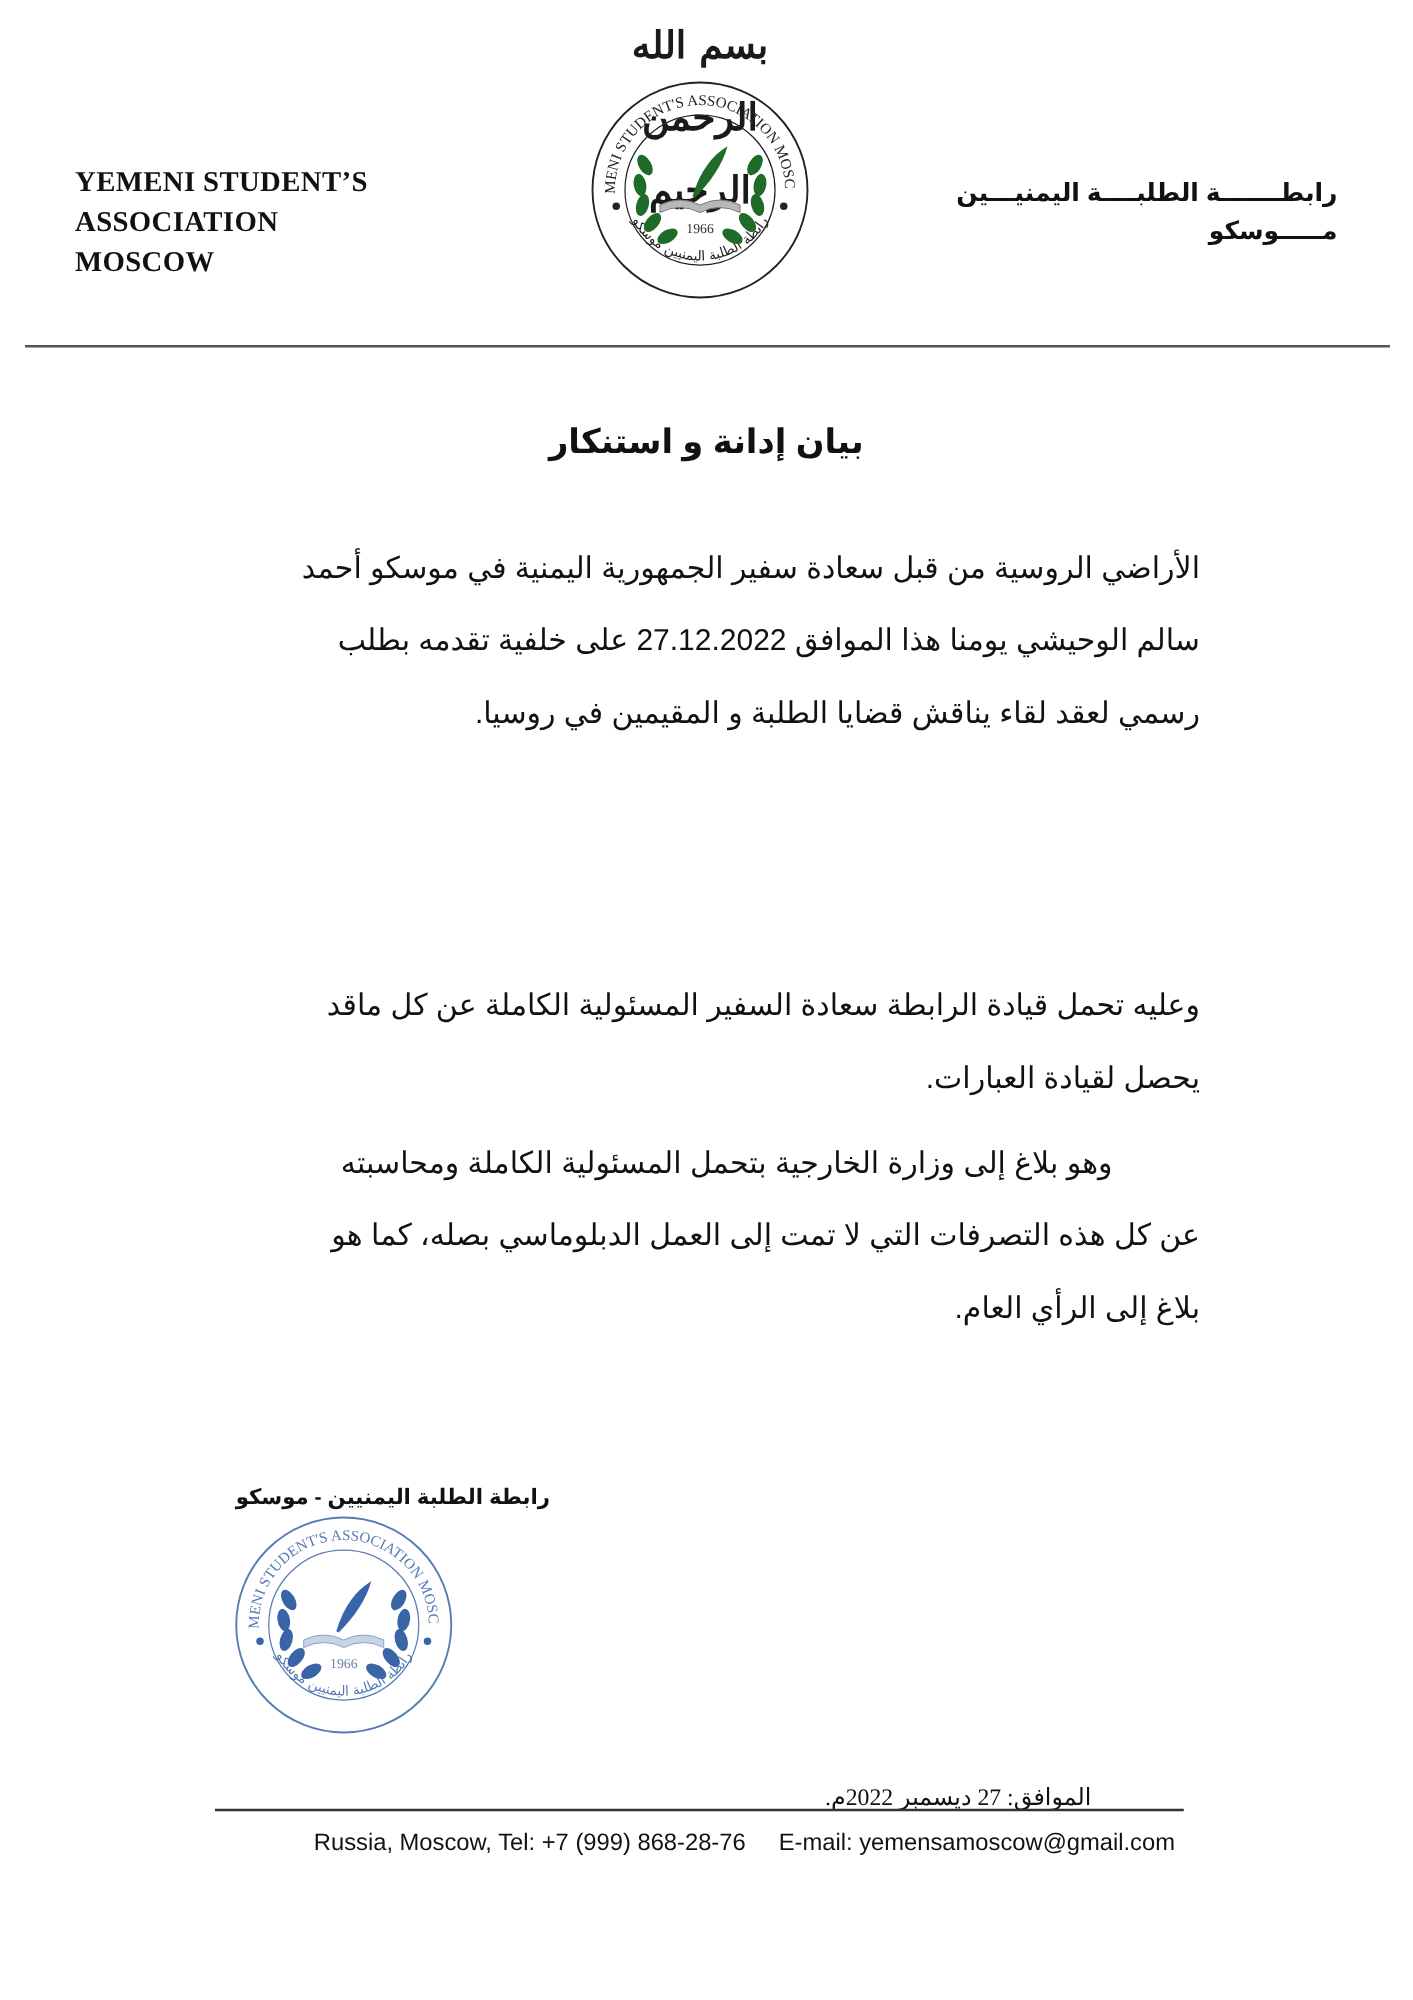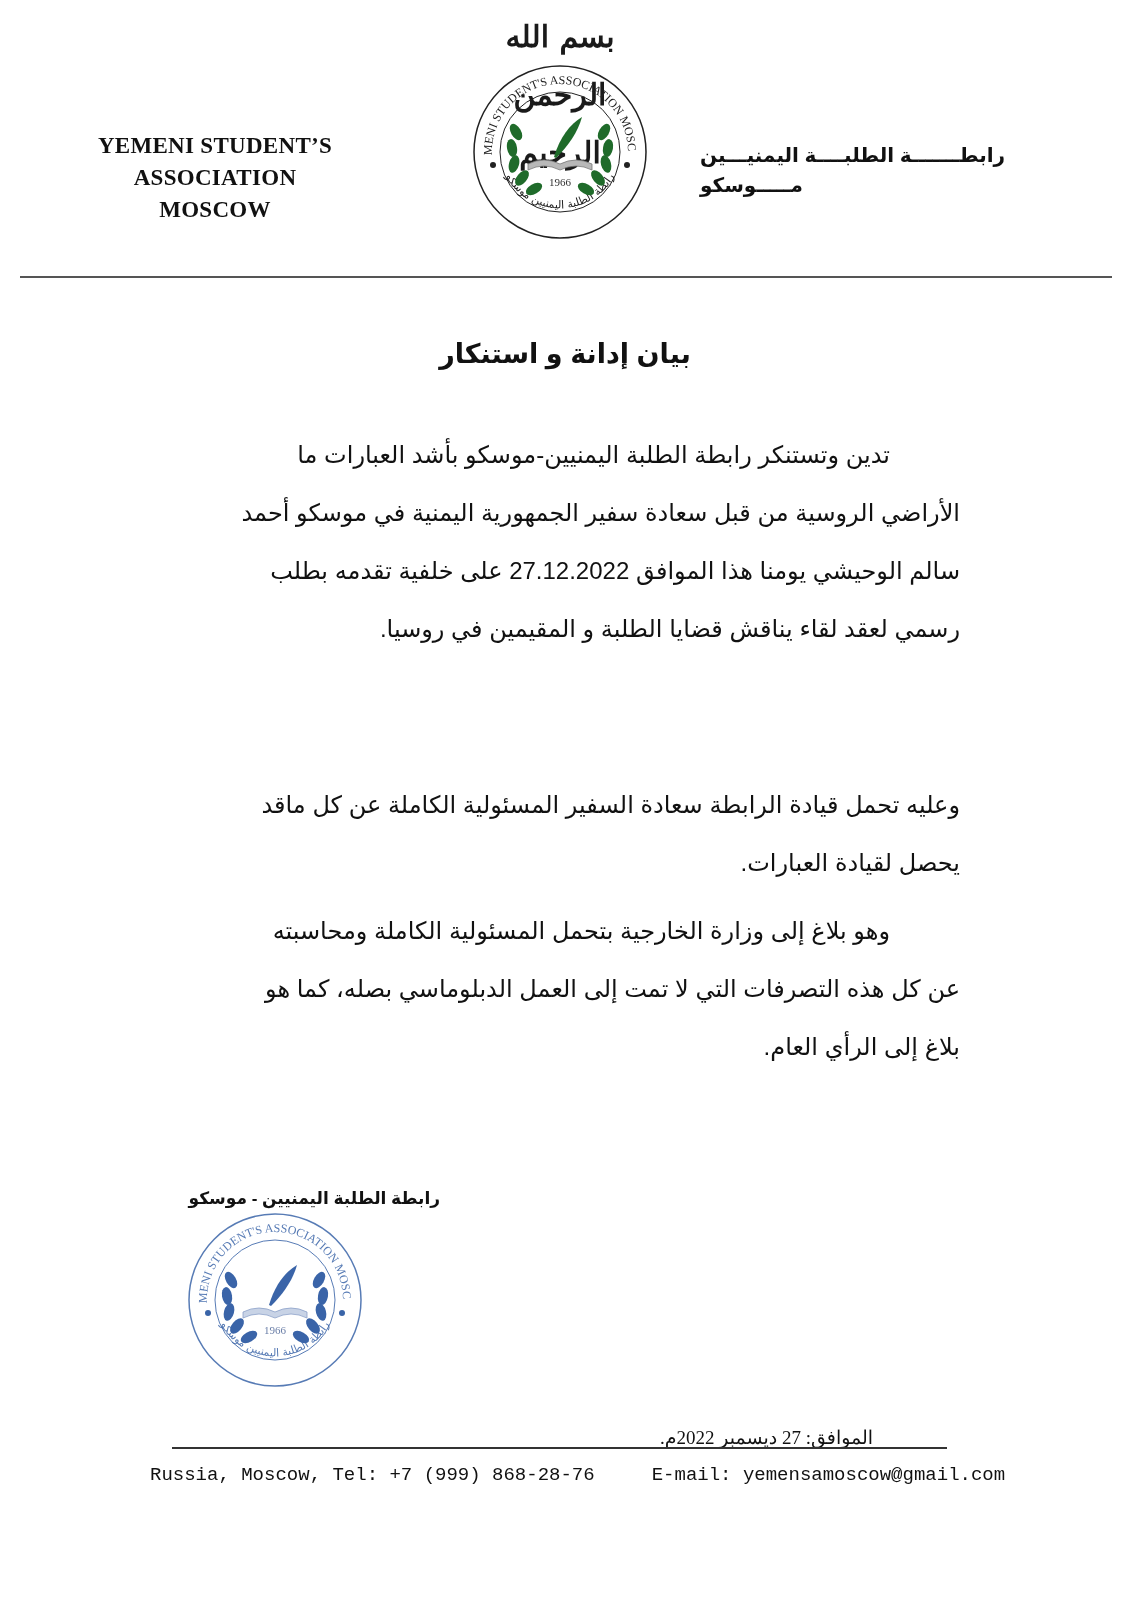--- a/index.html
+++ b/index.html
@@ -1,25 +1,25 @@
 <!DOCTYPE html>
 <html><head>
   <meta charset="utf-8">
   <style>
     html, body { margin: 0; padding: 0; background: #ffffff; }
     body { width: 1130px; height: 1600px; position: relative; overflow: hidden; color: #111; }
     .abs { position: absolute; }
     .en-header {
-      left: 60px; top: 130px; width: 310px; text-align: center;
+      left: 60px; top: 130px; width: 310px; text-align: left;
       font-family: "Liberation Serif", "DejaVu Serif", serif;
       font-weight: bold; font-size: 23px; line-height: 32px; letter-spacing: 0.3px;
     }
     .en-header div { white-space: nowrap; }
     .ar-header {
-      left: 700px; top: 140px; width: 370px; text-align: left; direction: rtl;
+      left: 700px; top: 140px; width: 370px; text-align: right; direction: rtl;
       font-family: "Liberation Sans", "DejaVu Sans", sans-serif;
       font-weight: bold; font-size: 20px; line-height: 30px;
     }
     .basmala {
       left: 470px; top: 8px; width: 180px; height: 60px; text-align: center;
       font-family: "DejaVu Serif", serif; font-size: 30px; font-weight: bold; direction: rtl;
       line-height: 58px; color: #1a1a1a; letter-spacing: -1px;
     }
     .logo-top { left: 470px; top: 62px; width: 180px; height: 180px; }
     .hr-top { left: 20px; top: 276px; width: 1092px; height: 0; border-top: 2px solid #555; }
@@ -38,22 +38,22 @@
       left: 170px; top: 1188px; width: 270px; text-align: right; direction: rtl;
       font-family: "Liberation Sans", "DejaVu Sans", sans-serif; font-weight: bold; font-size: 17px;
     }
     .logo-bottom { left: 180px; top: 1210px; width: 190px; height: 180px; }
     .date-line {
       left: 660px; top: 1426px; width: 290px; text-align: left; direction: rtl;
       font-family: Liberation Serif, serif; font-size: 19px;
     }
     .hr-bottom { left: 172px; top: 1447px; width: 775px; height: 0; border-top: 2px solid #333; }
     .footer {
-      left: 150px; top: 1464px; width: 790px; text-align: left;
-      font-family: Liberation Mono, monospace; font-size: 19px; white-space: pre;
+      left: 150px; top: 1464px; width: 790px; text-align: right;
+      font-family: Liberation Sans, sans-serif; font-size: 19px; white-space: pre;
     }
   </style>
 </head>
 <body>
 
 <div class="abs en-header">
   <div>YEMENI STUDENT’S</div>
   <div>ASSOCIATION</div>
   <div>MOSCOW</div>
 </div>
@@ -100,21 +100,20 @@
 <div class="abs ar-header">
   <div>رابطـــــــة الطلبــــة اليمنيـــين</div>
   <div>مـــــوسكو</div>
 </div>
 
 <div class="abs hr-top"></div>
 
 <div class="abs title">بيان إدانة و استنكار</div>
 
 <div class="abs body-block" style="top:426px;">
-  <p class="line indent">تدين وتستنكر رابطة الطلبة اليمنيين-موسكو بأشد العبارات ما</p>
   <p class="line">الأراضي الروسية من قبل سعادة سفير الجمهورية اليمنية في موسكو أحمد</p>
   <p class="line">سالم الوحيشي يومنا هذا الموافق 27.12.2022 على خلفية تقدمه بطلب</p>
   <p class="line">رسمي لعقد لقاء يناقش قضايا الطلبة و المقيمين في روسيا.</p>
 </div>
 
 <div class="abs body-block" style="top:776px;">
   <p class="line">وعليه تحمل قيادة الرابطة سعادة السفير المسئولية الكاملة عن كل ماقد</p>
   <p class="line">يحصل لقيادة العبارات.</p>
 </div>
 

